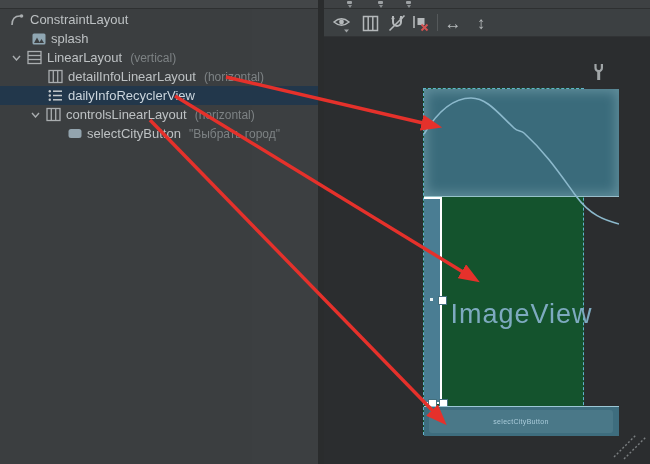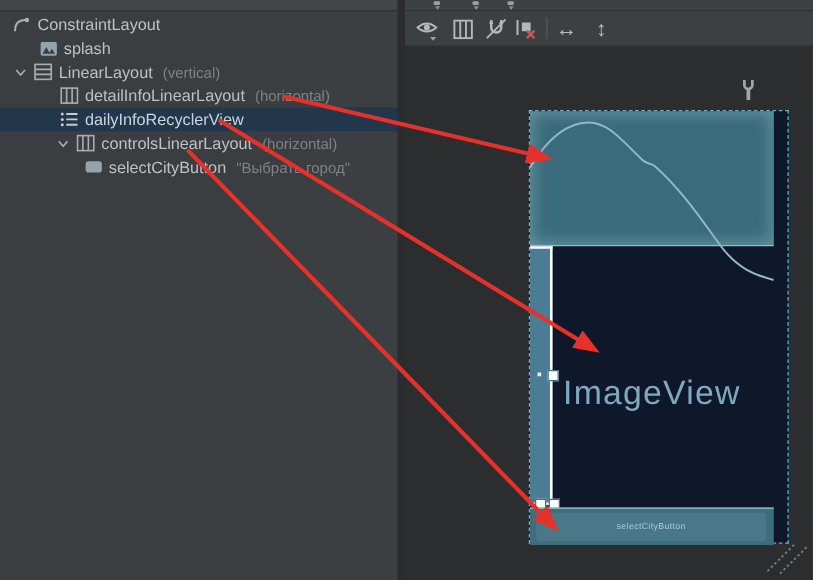--- a/index.html
+++ b/index.html
@@ -24,21 +24,21 @@
   .mini-chip{position:absolute;top:1px;width:8px;height:5px;}
   .mini-chip .dot{position:absolute;left:1px;top:0;width:5px;height:3px;background:#9DA1A3;border-radius:1px;}
   .mini-chip .tri{position:absolute;left:2px;top:4px;width:0;height:0;border-left:2px solid transparent;border-right:2px solid transparent;border-top:3px solid #8A8E90;}
   #design-toolbar{left:0;top:9px;width:326px;height:27px;background:#3C4042;border-bottom:1px solid #313335;}
   .tb-icon{position:absolute;top:4px;width:20px;height:20px;display:flex;align-items:center;justify-content:center;}
   .tb-sep{position:absolute;top:5px;width:1px;height:17px;background:#55595B;}
   .tb-glyph{font-size:17px;color:#B7BBBD;line-height:1;}
   
   #design-canvas{left:0;top:37px;width:326px;height:427px;background:#2B2D2F;}
   
-  #phone{left:99px;top:51px;width:208px;height:347px;background:#0f172a;border:1px dashed #61B3CB;box-sizing:border-box;}
+  #phone{left:99px;top:51px;width:161px;height:347px;background:#14532d;border:1px dashed #61B3CB;box-sizing:border-box;}
   #band{left:0;top:0;width:195px;height:107px;background:#3A6B7B;
     box-shadow:inset 0 0 12px 3px rgba(198,233,242,0.28);}
   #middle{left:0;top:107px;width:195px;height:210px;border-top:1px solid rgba(173,215,229,0.85);box-sizing:border-box;}
   #imageview-label{left:0;top:210px;width:195px;text-align:center;
     font-size:27px;font-weight:400;color:#7EAAC0;letter-spacing:1px;}
   #recycler-col{left:0;top:108px;width:18px;height:207px;background:#4A7D93;
     border:2px solid #FFFFFF;border-left:none;box-sizing:border-box;}
   .handle{position:absolute;width:9px;height:9px;background:#FFFFFF;border:1px solid #44707F;box-sizing:border-box;}
   #anchor-dot{left:6px;top:209px;width:3px;height:3px;background:#E8F2F5;}
   #controls-bar{left:0;top:317px;width:195px;height:30px;background:#3E6D7E;border-top:1px solid rgba(173,215,229,0.85);box-sizing:border-box;}
@@ -101,21 +101,21 @@
       <circle cx="1.8" cy="2.2" r="1.2" fill="#C6CACD"></circle>
         <line x1="5" y1="2.2" x2="14" y2="2.2" stroke="#C6CACD" stroke-width="1.5"></line>
       <circle cx="1.8" cy="6.5" r="1.2" fill="#C6CACD"></circle>
         <line x1="5" y1="6.5" x2="14" y2="6.5" stroke="#C6CACD" stroke-width="1.5"></line>
       <circle cx="1.8" cy="10.8" r="1.2" fill="#C6CACD"></circle>
         <line x1="5" y1="10.8" x2="14" y2="10.8" stroke="#C6CACD" stroke-width="1.5"></line>
     </svg>
     <span class="tree-label">dailyInfoRecyclerView</span>
   </div>
 
-  <div class="tree-row" style="top:105px;padding-left:46px;align-items:center;">
+  <div class="tree-row" style="top:105px;padding-left:31px;align-items:center;">
     <svg class="chevron" viewBox="0 0 9 6">
       <polyline points="1,1 4.5,5 8,1" fill="none" stroke="#A9ADAF" stroke-width="1.4"></polyline>
     </svg>
     <svg class="ticon" width="15" height="15" viewBox="0 0 15 15">
       <rect x="1" y="1.5" width="13" height="12" fill="none" stroke="#A9ADAF" stroke-width="1.3"></rect>
       <line x1="5.3" y1="1.5" x2="5.3" y2="13.5" stroke="#A9ADAF" stroke-width="1.3"></line>
       <line x1="9.7" y1="1.5" x2="9.7" y2="13.5" stroke="#A9ADAF" stroke-width="1.3"></line>
     </svg>
     <span class="tree-label">controlsLinearLayout</span>
     <span class="meta">(horizontal)</span>

